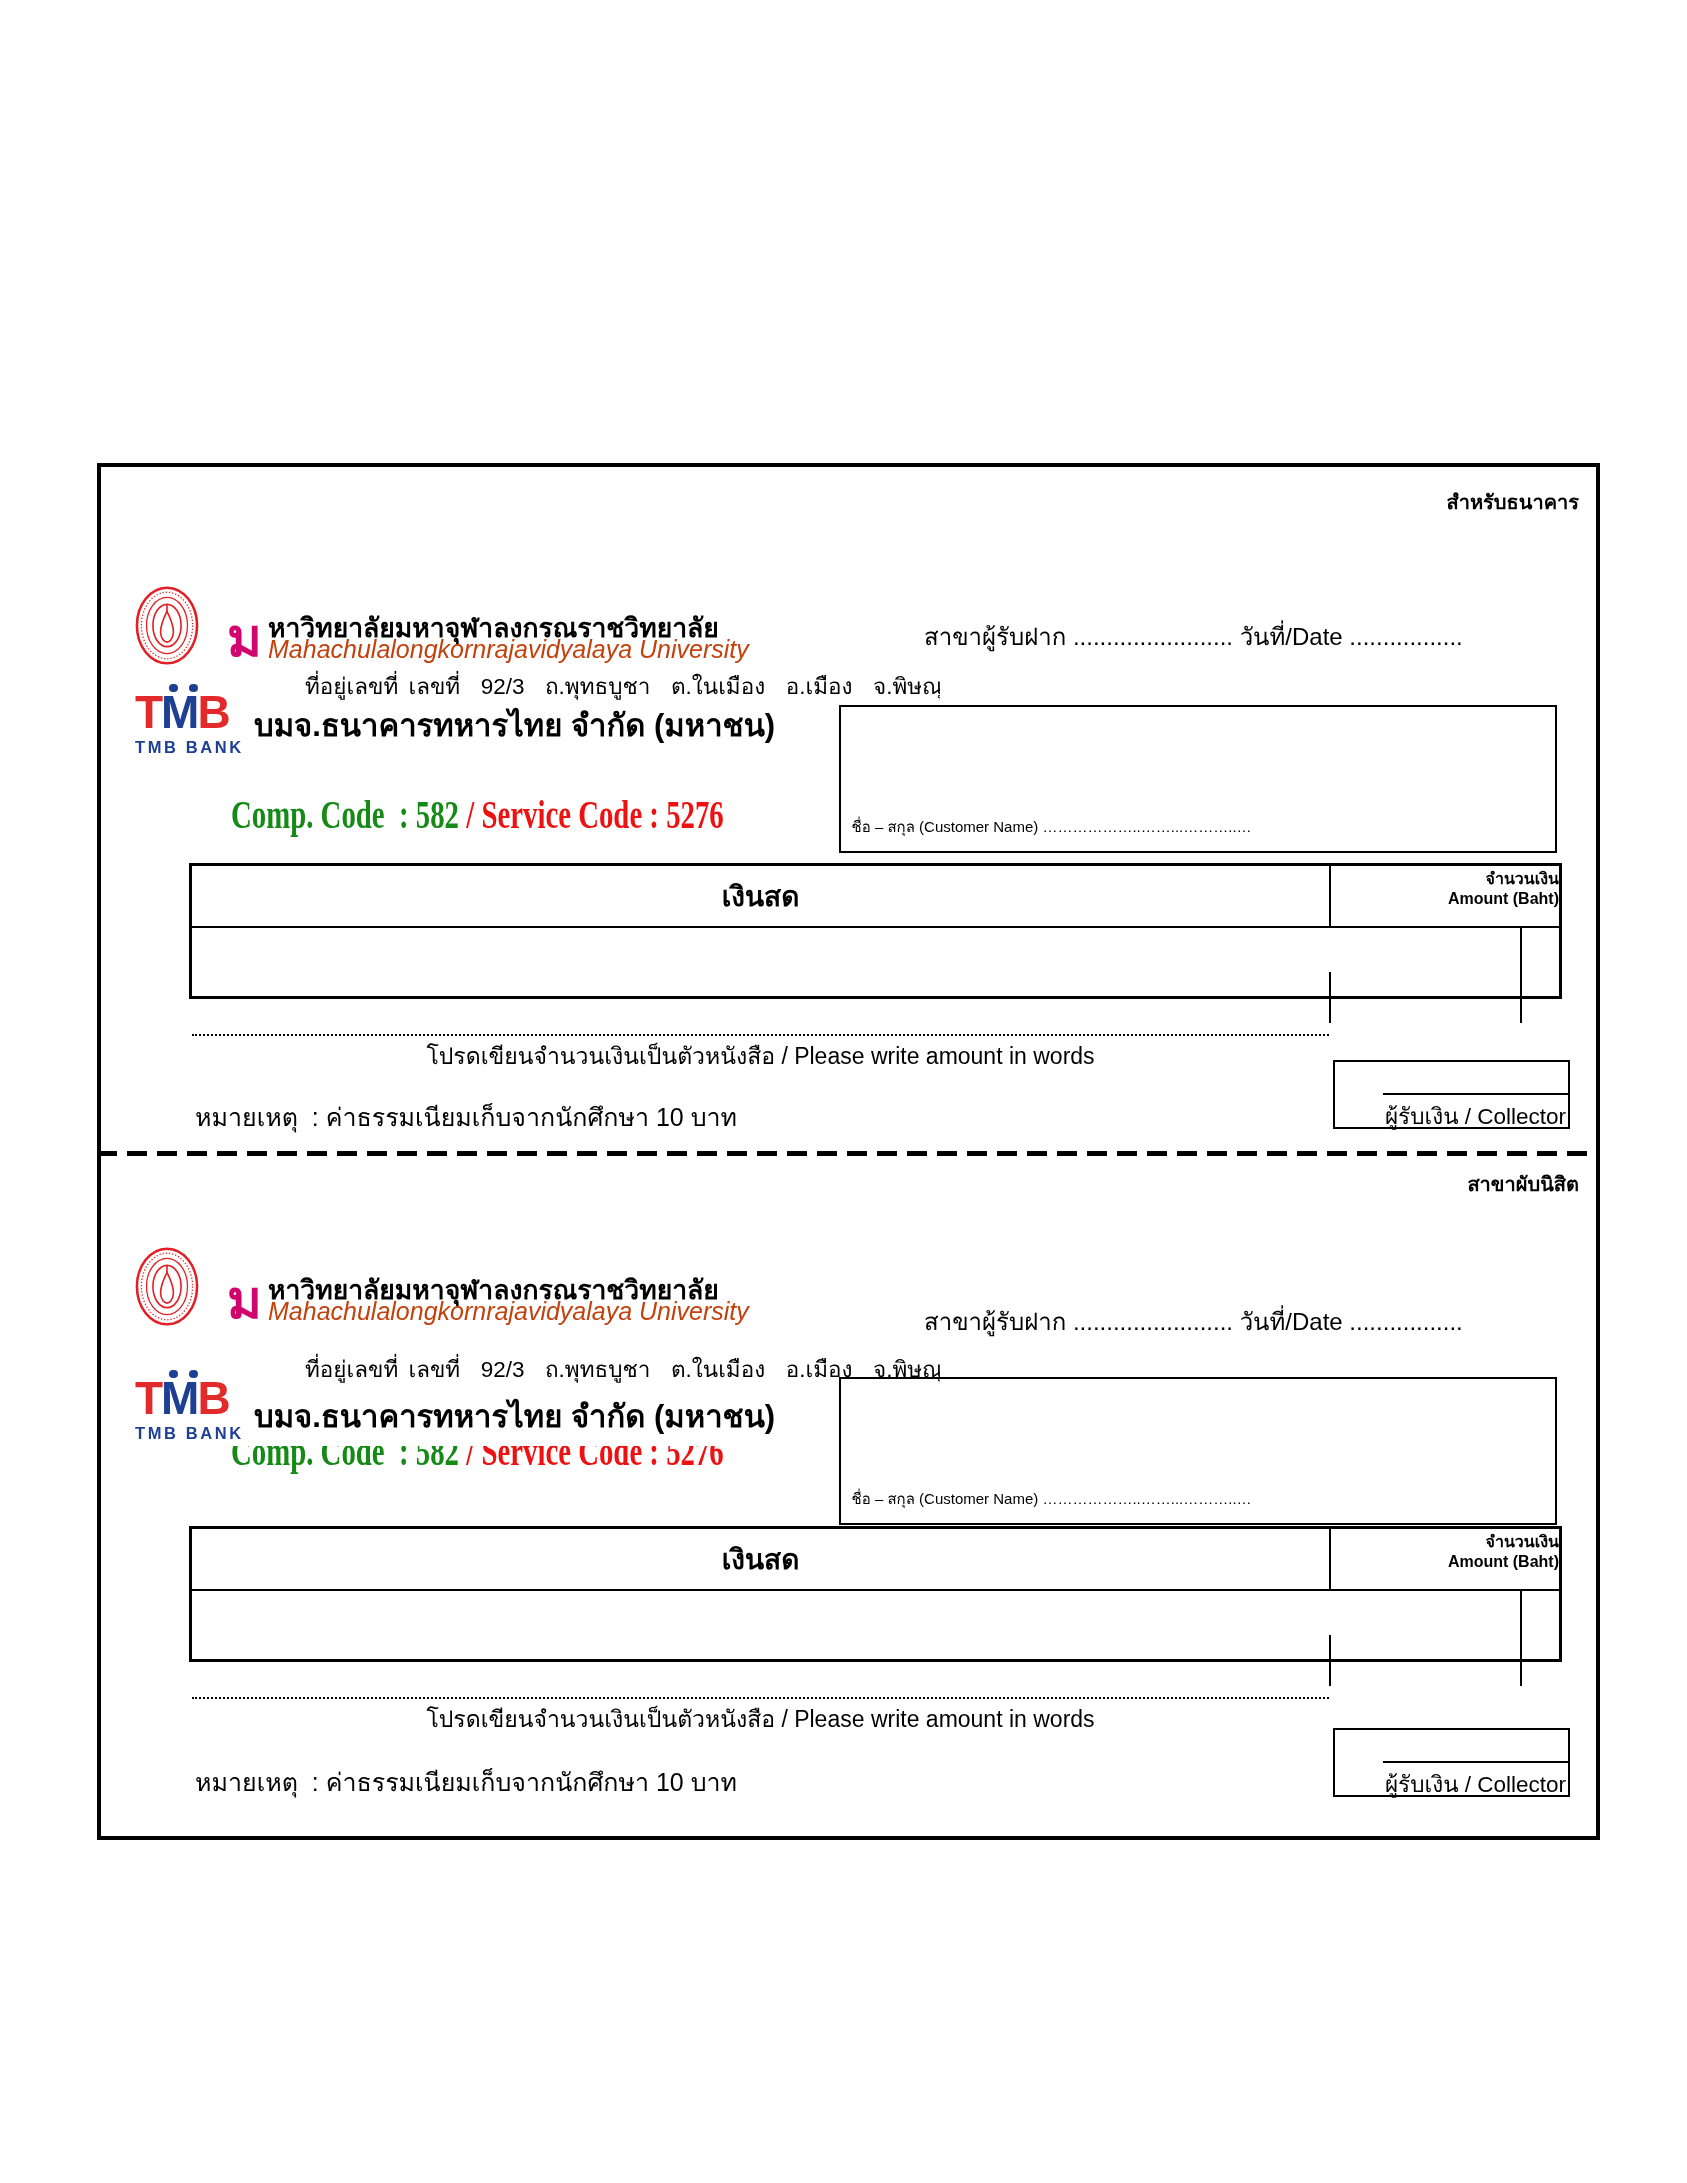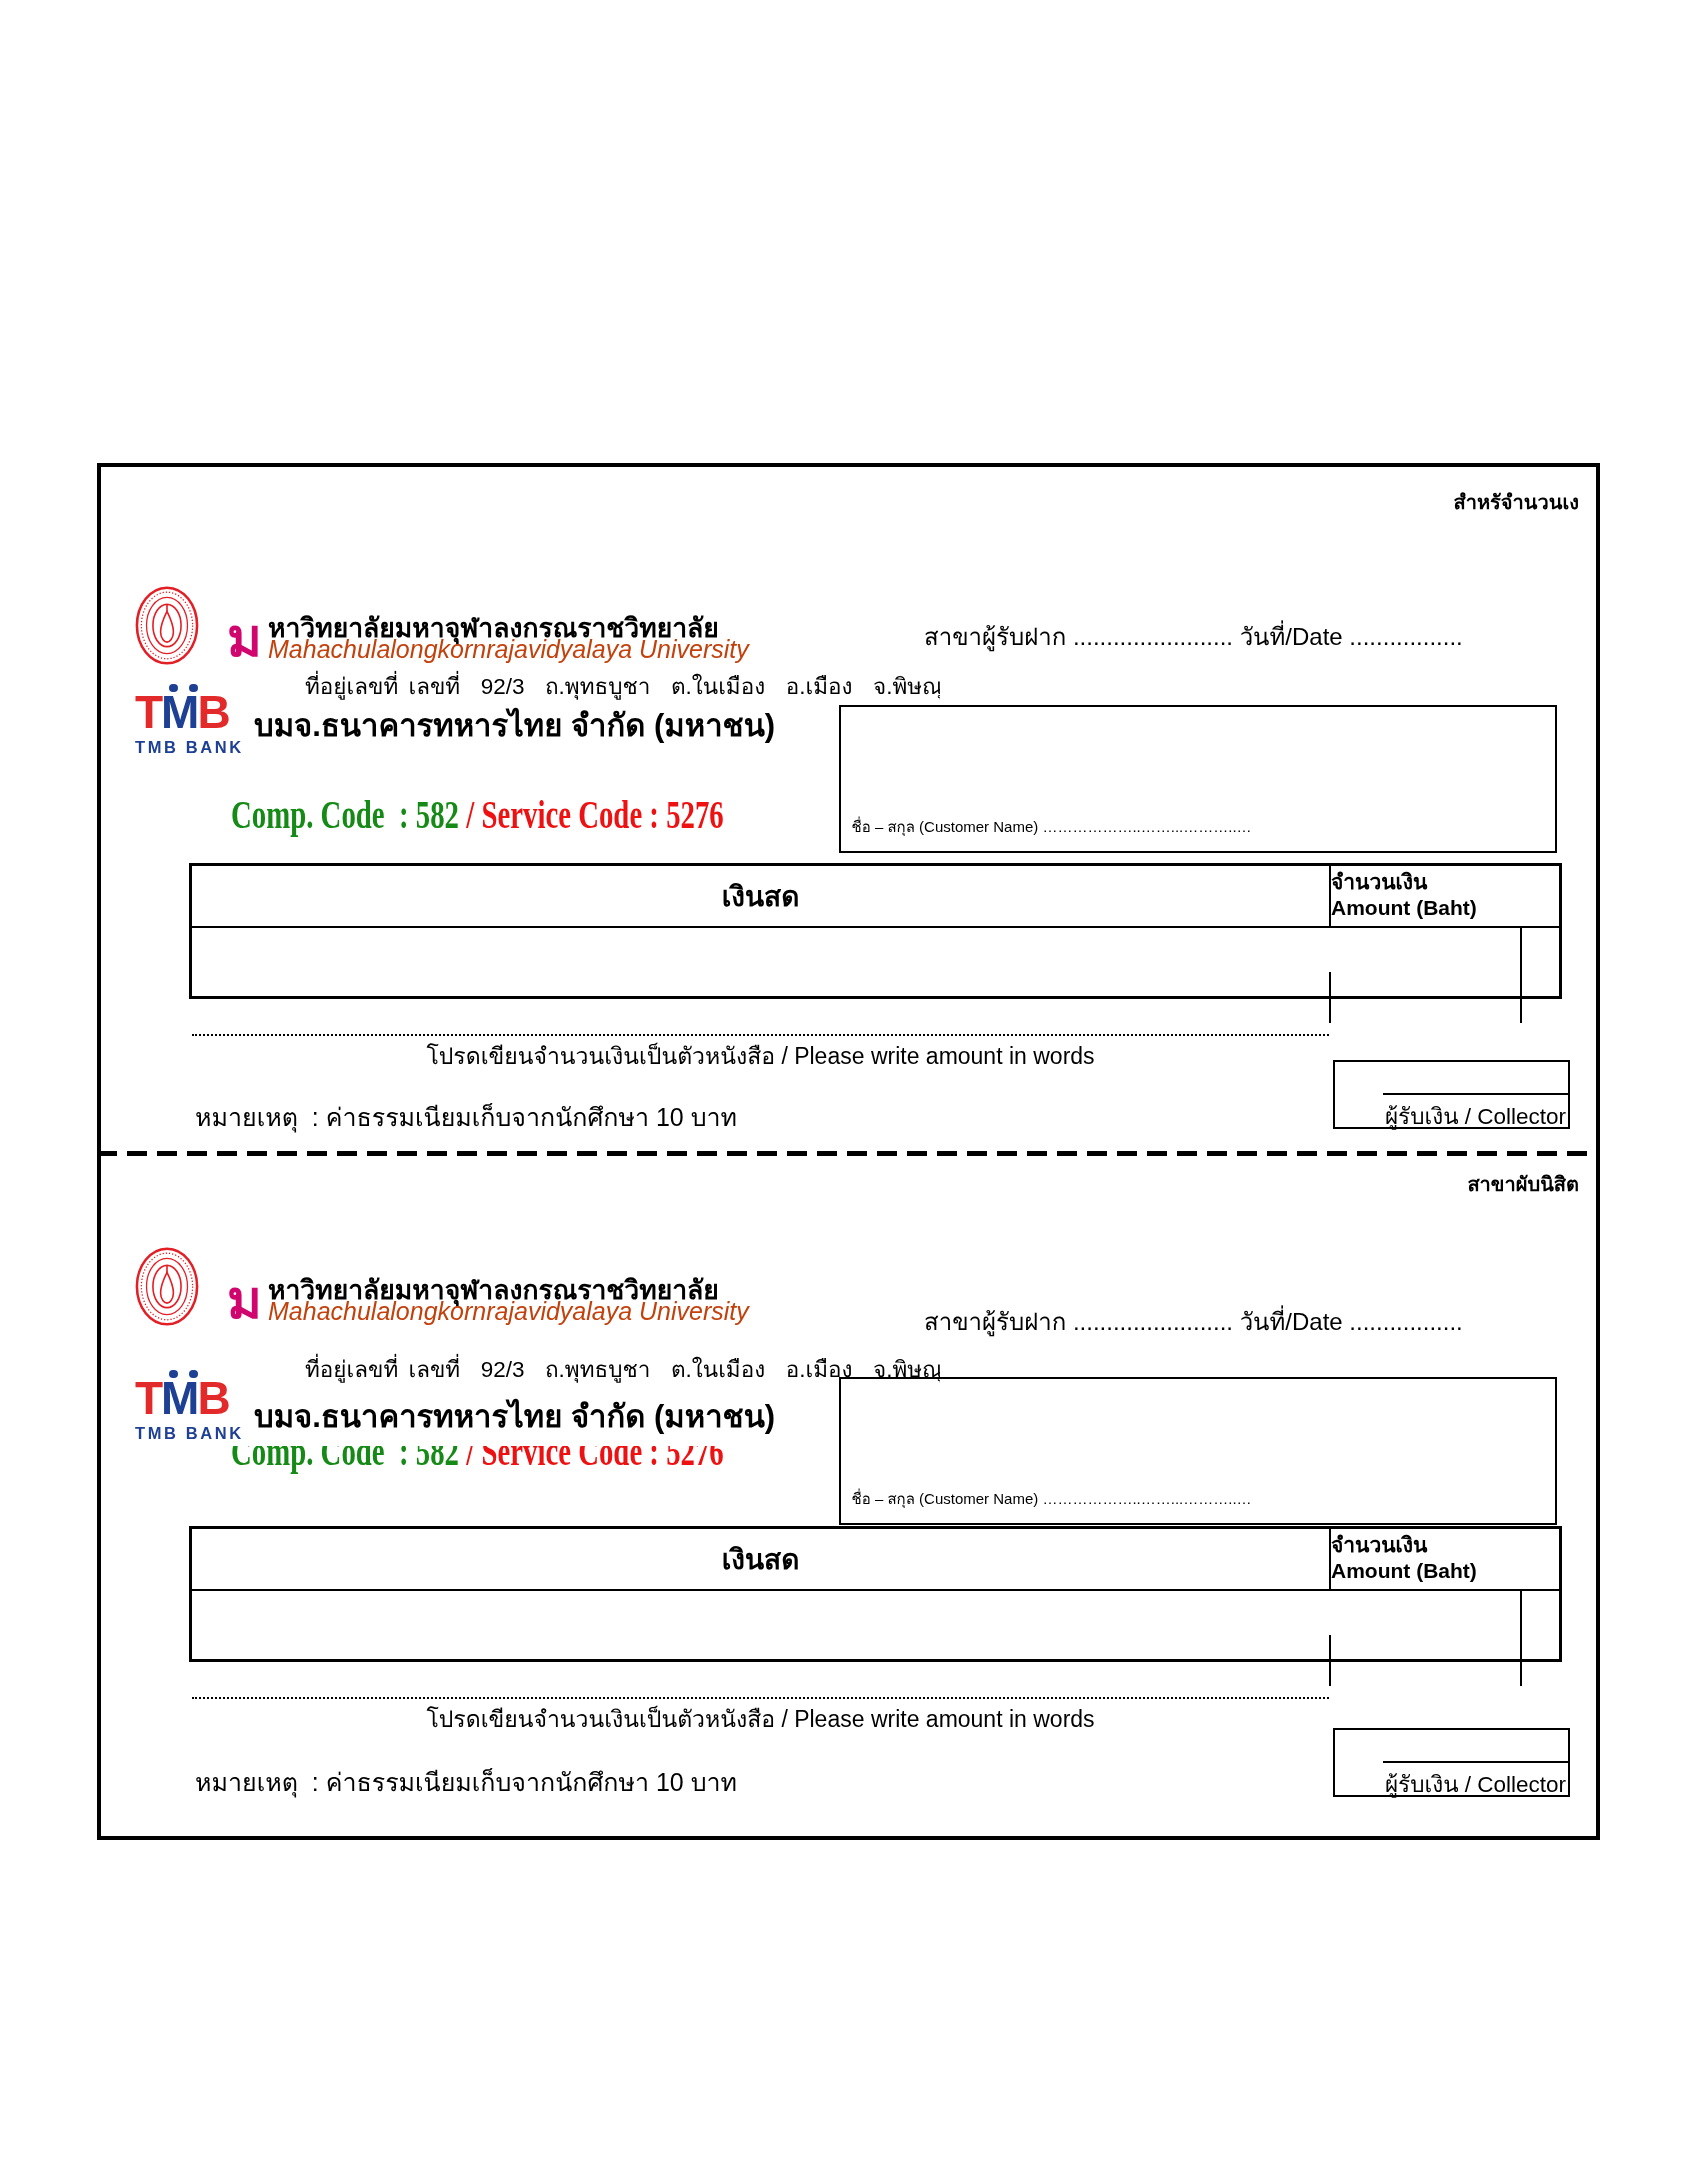--- a/index.html
+++ b/index.html
@@ -28,41 +28,41 @@
              display:inline-block;}
   .code-comp{color:#168a16;} .code-svc{color:#ee1111;}
   .code-clip{height:33px;width:629px;overflow:hidden;}
   .code-clip .code-line{margin-top:-18.5px;}
   .cust-box{width:718px;height:148px;border:2.6px solid #000;box-sizing:border-box;
             padding:5.3px 0 0 10.6px;font-size:15px;line-height:46px;white-space:pre;overflow:hidden;}
   .pay-table{width:1373px;height:136px;border:3.3px solid #000;box-sizing:border-box;}
   .t-head{height:62px;border-bottom:2.6px solid #000;display:flex;box-sizing:border-box;}
   .t-type-cell{width:1139px;border-right:2.6px solid #000;display:flex;align-items:center;
                justify-content:center;font-size:28px;font-weight:bold;box-sizing:border-box;}
-  .t-amt-head{flex:1;text-align:left;font-weight:bold;font-size:21px;line-height:1.25;padding-top:2.6px;}
+  .t-amt-head{flex:1;text-align:right;font-weight:bold;font-size:16px;line-height:1.25;padding-top:2.6px;}
   .t-body{display:flex;height:95px;}
   .t-words-cell{width:1139px;border-right:2.6px solid #000;position:relative;box-sizing:border-box;margin-top:44px;}
   .dotline{position:absolute;left:0;right:0;top:62px;border-top:2px dotted #000;}
   .words-caption{position:absolute;top:66px;width:100%;text-align:center;font-size:23px;}
   .t-amt-body{flex:1;position:relative;}
   .satang-div{position:absolute;right:37px;top:0;bottom:0;border-left:2.6px solid #000;}
   .collector{width:237px;height:69px;border:2.6px solid #000;box-sizing:border-box;padding-left:48px;}
   .coll-space{height:33px;border-bottom:2.6px solid #000;box-sizing:border-box;}
   .coll-label{text-align:center;font-size:22.5px;padding-top:2.6px;white-space:pre;}
   .note{font-size:25px;white-space:pre;}
   .divider{left:-4px;right:-4px;top:684px;height:4.6px;
            background:repeating-linear-gradient(90deg,#000 0 20px,transparent 20px 30px);}
 </style>
 </head>
 <body>
 
 <div class="page">
   <div class="form">
 
-    <div class="abs copy-label" style="top:18.5px;right:17px;">สำหรัจำนวนเง</div>
+    <div class="abs copy-label" style="top:18.5px;right:17px;">สำหรับธนาคาร</div>
 
     <svg class="abs seal" style="left:34px;top:118px;" viewBox="0 0 100 124">
       <ellipse cx="50" cy="62" rx="47" ry="59" fill="none" stroke="#e31e24" stroke-width="4"></ellipse>
       <ellipse cx="50" cy="62" rx="40" ry="52" fill="none" stroke="#e31e24" stroke-width="2" stroke-dasharray="2 3"></ellipse>
       <ellipse cx="50" cy="62" rx="32" ry="44" fill="none" stroke="#e31e24" stroke-width="2"></ellipse>
       <ellipse cx="50" cy="62" rx="22" ry="33" fill="none" stroke="#e31e24" stroke-width="2.5"></ellipse>
       <path d="M50 40 C44 52 40 62 40 72 C40 82 46 88 50 88 C54 88 60 82 60 72 C60 62 56 52 50 40 Z" fill="none" stroke="#e31e24" stroke-width="2.5"></path>
       <line x1="50" y1="40" x2="50" y2="30" stroke="#e31e24" stroke-width="2.5"></line>
     </svg>
 

